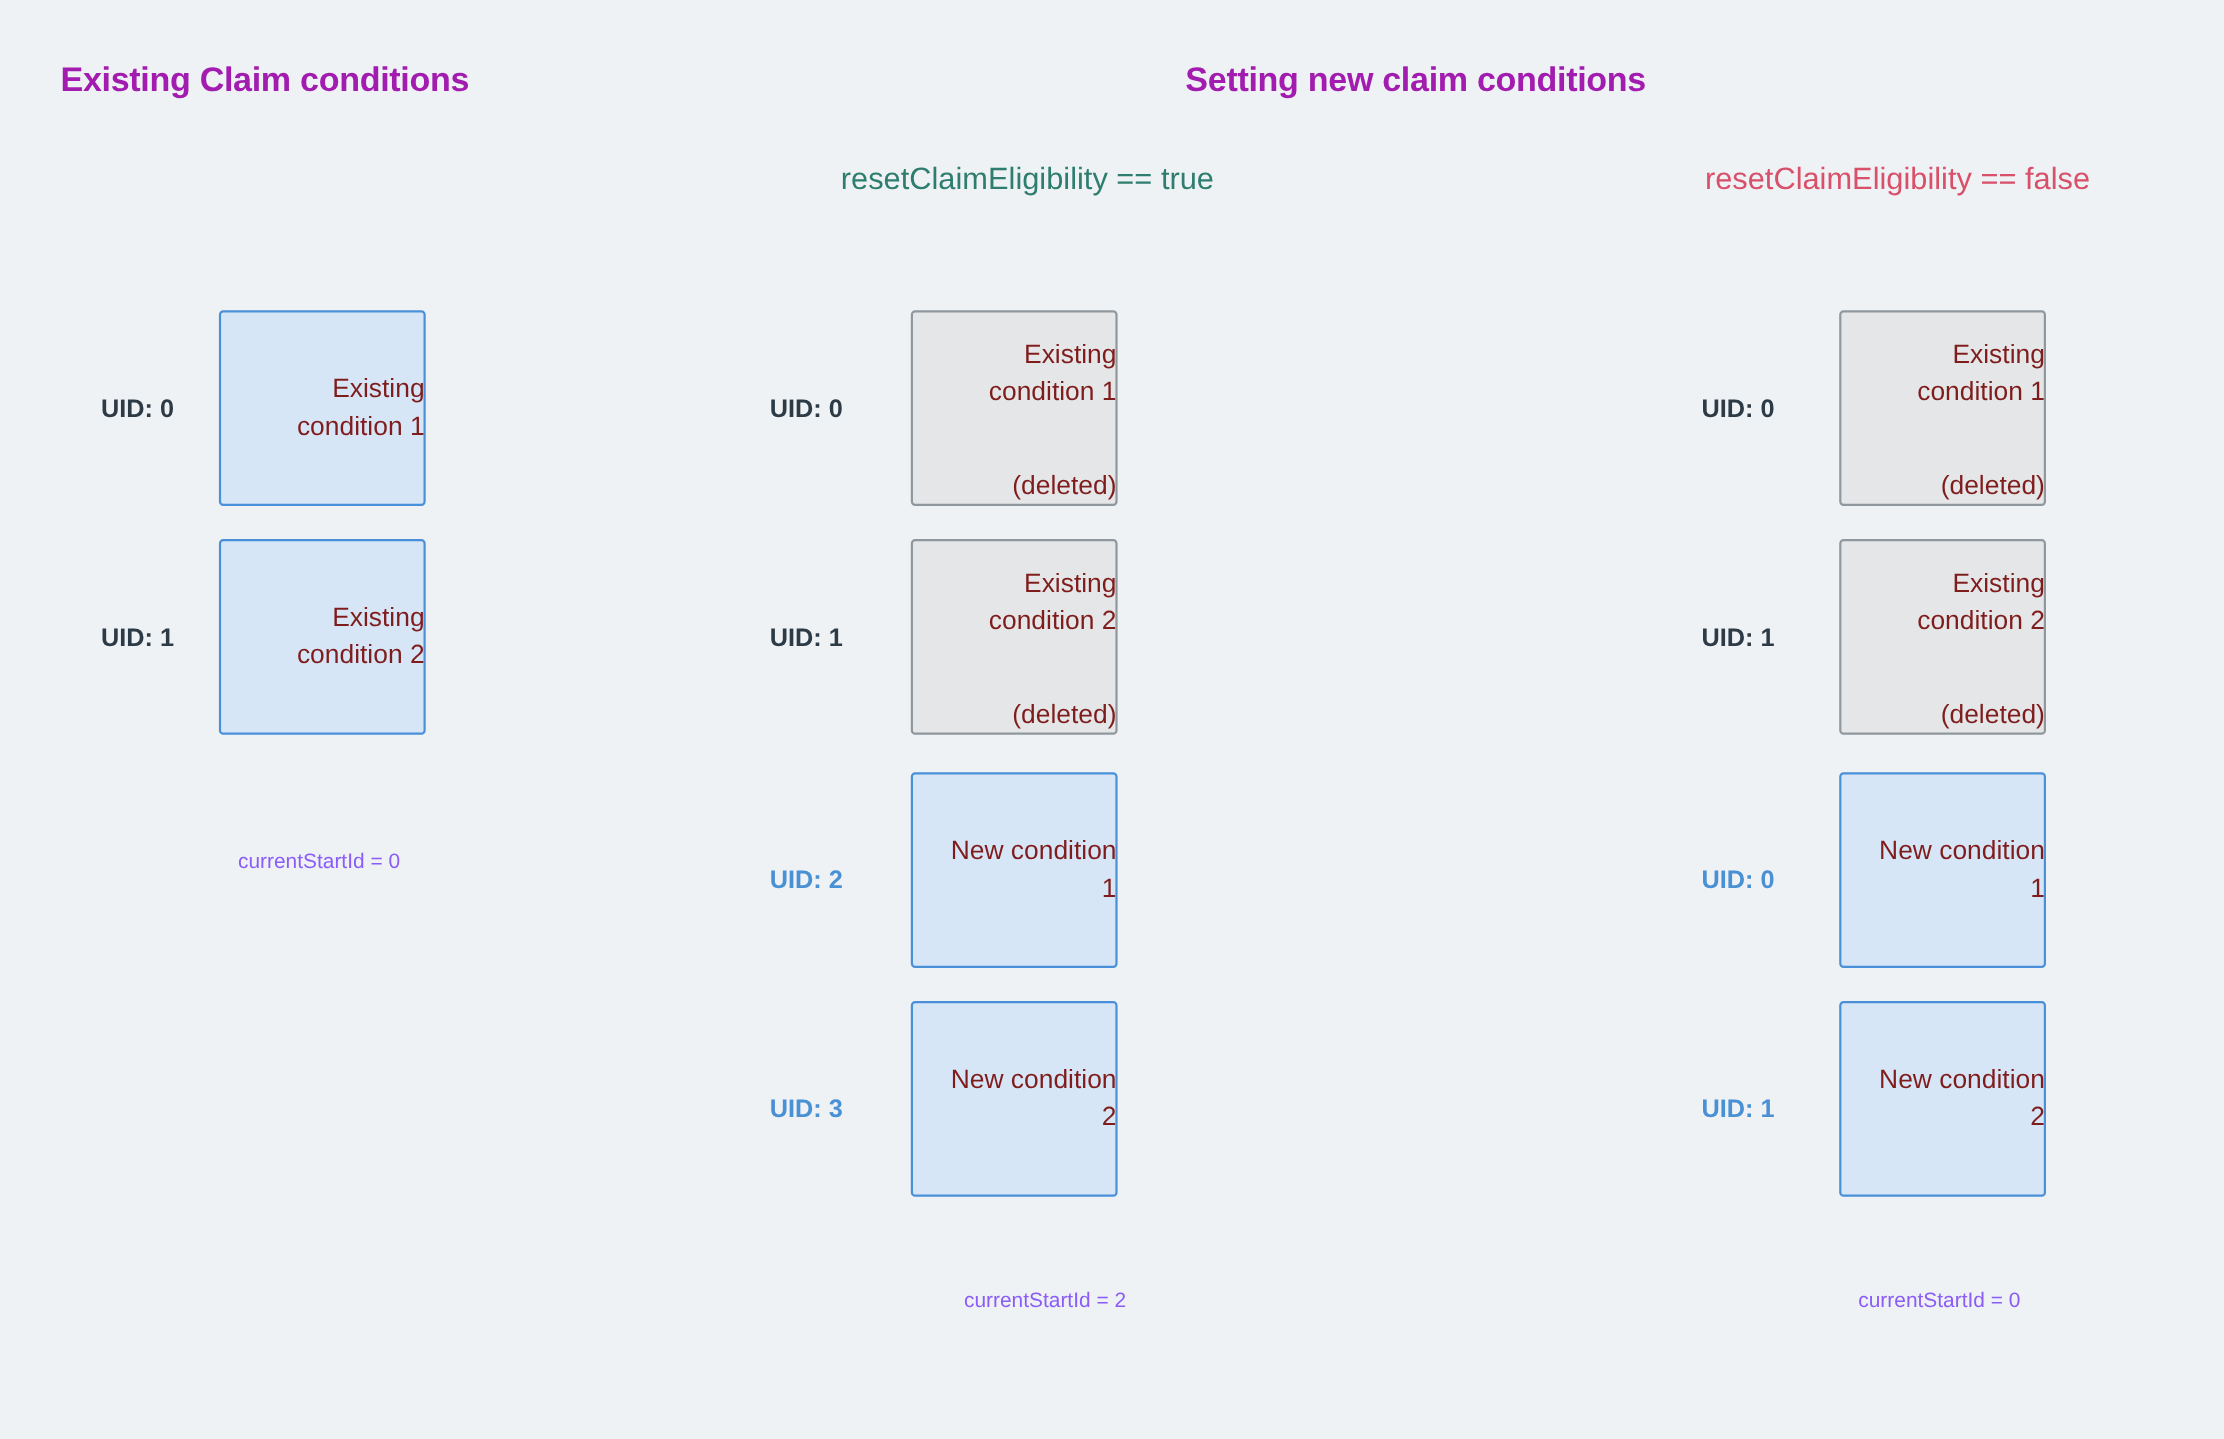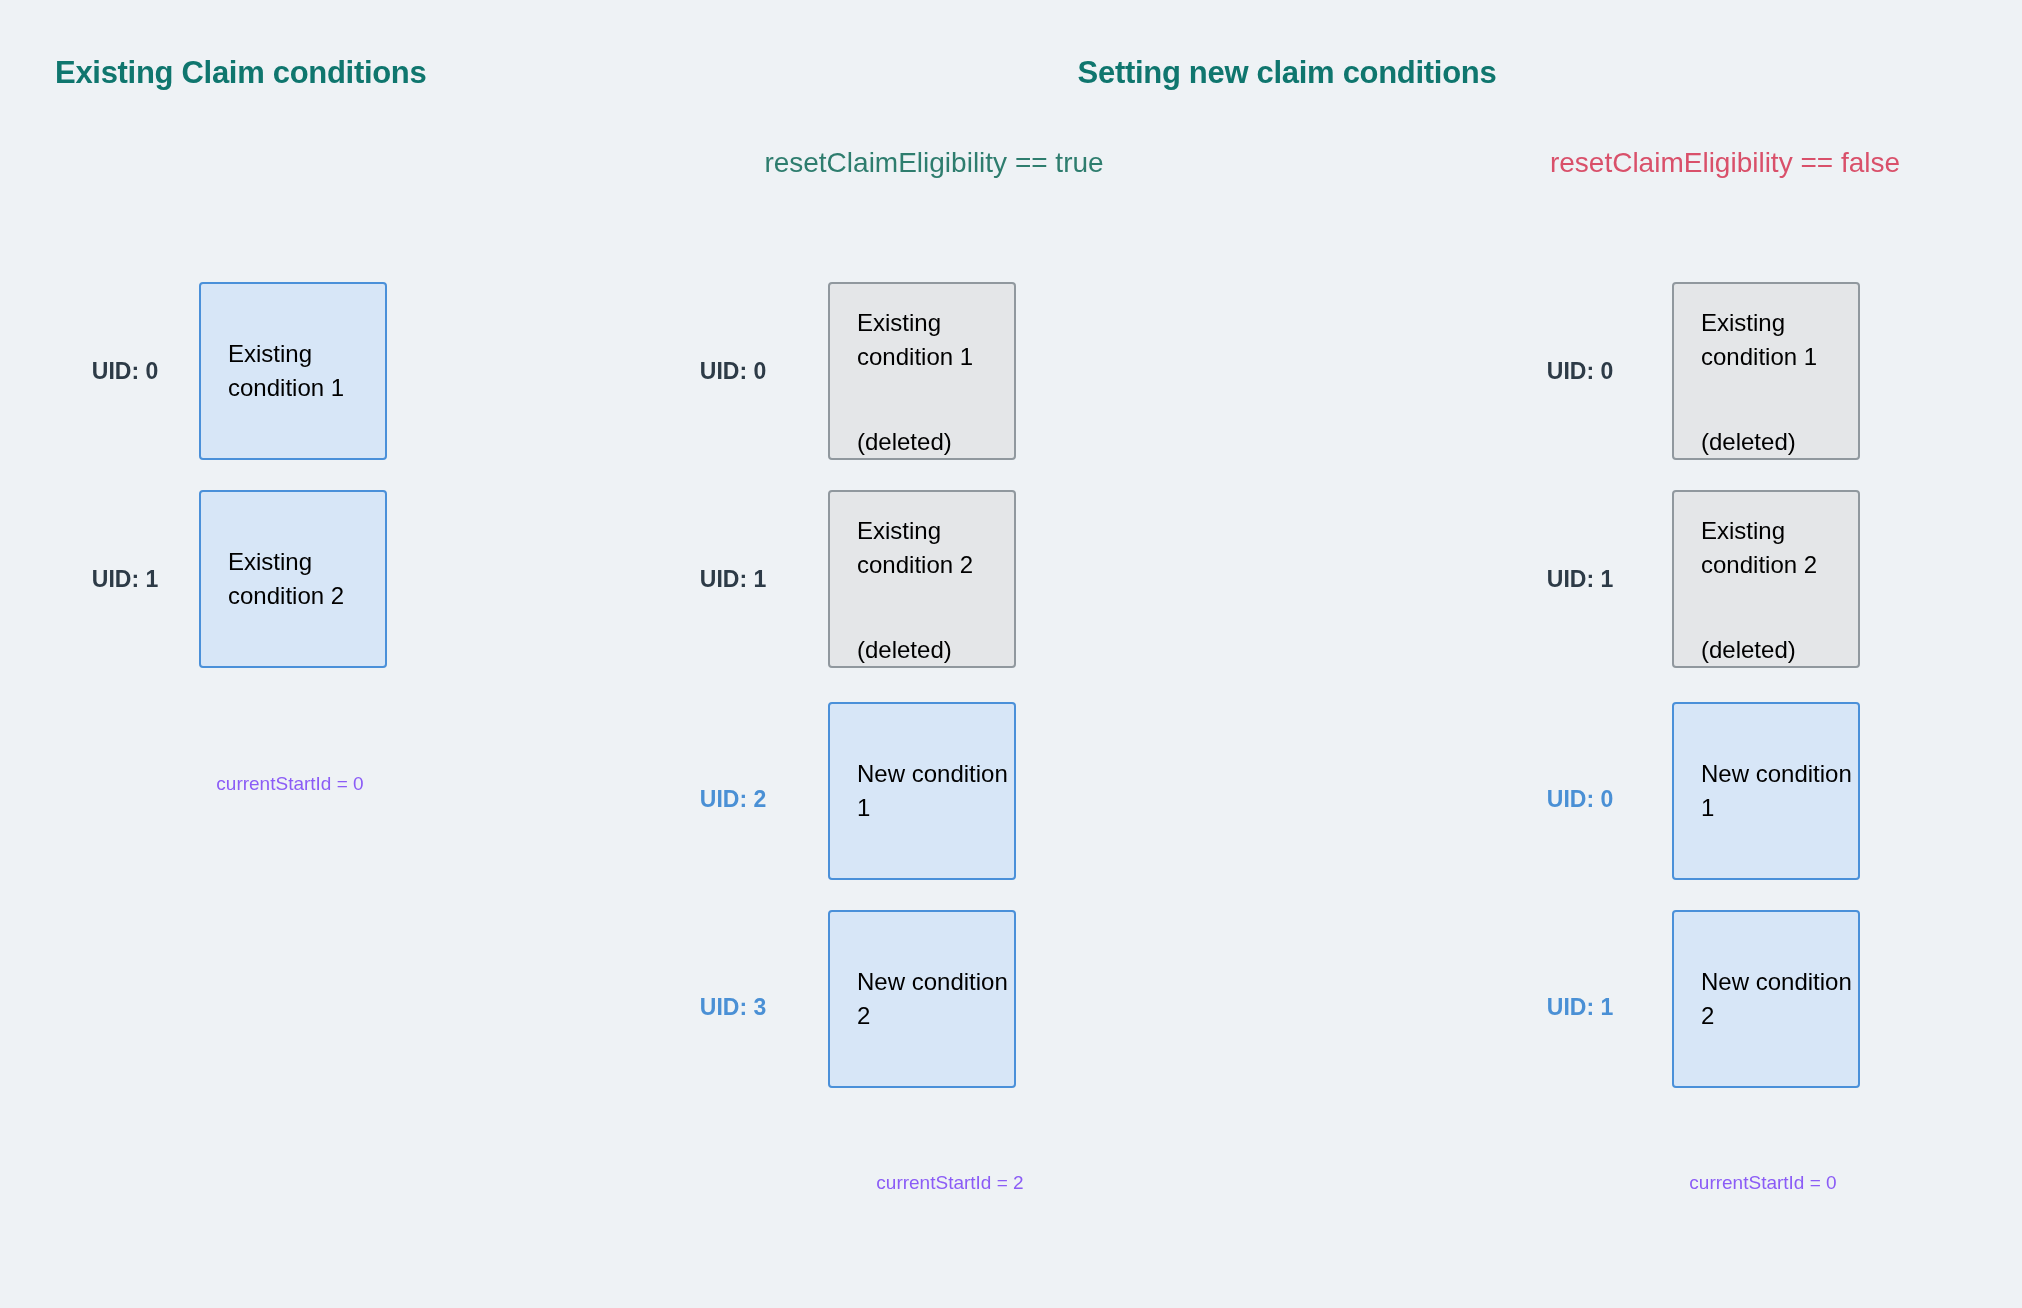--- a/index.html
+++ b/index.html
@@ -12,21 +12,21 @@
     width: 2022px;
     height: 1308px;
     background: #eef2f5;
     overflow: hidden;
   }
   .title {
     position: absolute;
     top: 55px;
     font-size: 31px;
     font-weight: bold;
-    color: #0f766e;
+    color: #a21caf;
     letter-spacing: -0.3px;
     white-space: nowrap;
   }
   .subtitle {
     position: absolute;
     top: 147px;
     width: 460px;
     text-align: center;
     font-size: 28px;
     white-space: nowrap;
@@ -49,24 +49,24 @@
   }
   .uid.blue { color: #4a90d5; margin-top: 16px; }
   .box {
     width: 188px;
     height: 178px;
     box-sizing: border-box;
     border-radius: 4px;
     display: flex;
     flex-direction: column;
     align-items: center;
-    text-align: left;
+    text-align: right;
     font-size: 24px;
     line-height: 34px;
-    color: #000000;
+    color: #7f1d1d;
     padding-left: 28px;
   }
   .box p { margin: 0; width: 158px; }
   .box.blue {
     background: #d7e6f7;
     border: 2px solid #4a90d9;
     justify-content: center;
   }
   .box.gray {
     background: #e4e6e8;

